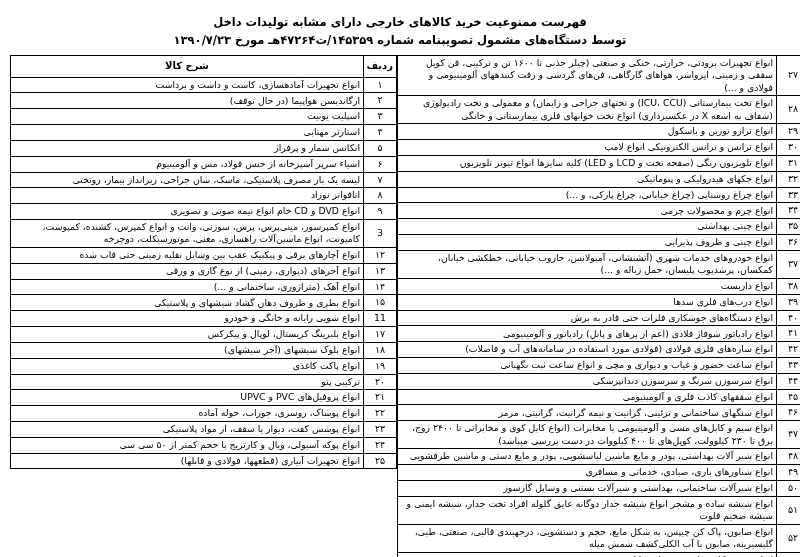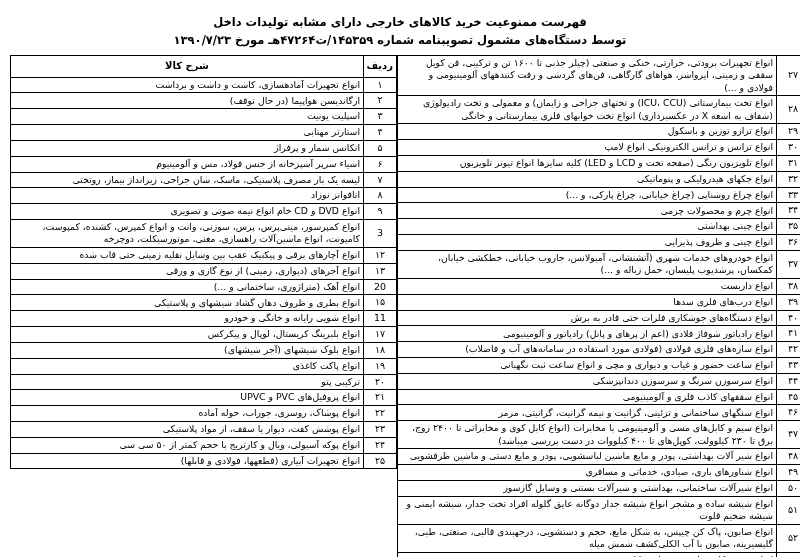--- a/index.html
+++ b/index.html
@@ -137,21 +137,21 @@
           </tr>
         <tr>
             <td class="num">۱۲</td>
             <td class="desc">انواع آچارهای برقی و پیکنیک عقب بین وسایل نقلیه زمینی حتی قاب شده</td>
           </tr>
         <tr>
             <td class="num">۱۳</td>
             <td class="desc">انواع آجرهای (دیواری، زمینی) از نوع گازی و ورقی</td>
           </tr>
         <tr>
-            <td class="num">20</td>
+            <td class="num">۱۴</td>
             <td class="desc">انواع آهک (متراژوری، ساختمانی و ...)</td>
           </tr>
         <tr>
             <td class="num">۱۵</td>
             <td class="desc">انواع بطری و ظروف دهان گشاد شیشهای و پلاستیکی</td>
           </tr>
         <tr>
             <td class="num">11</td>
             <td class="desc">انواع شویی رایانه و خانگی و خودرو</td>
           </tr>

